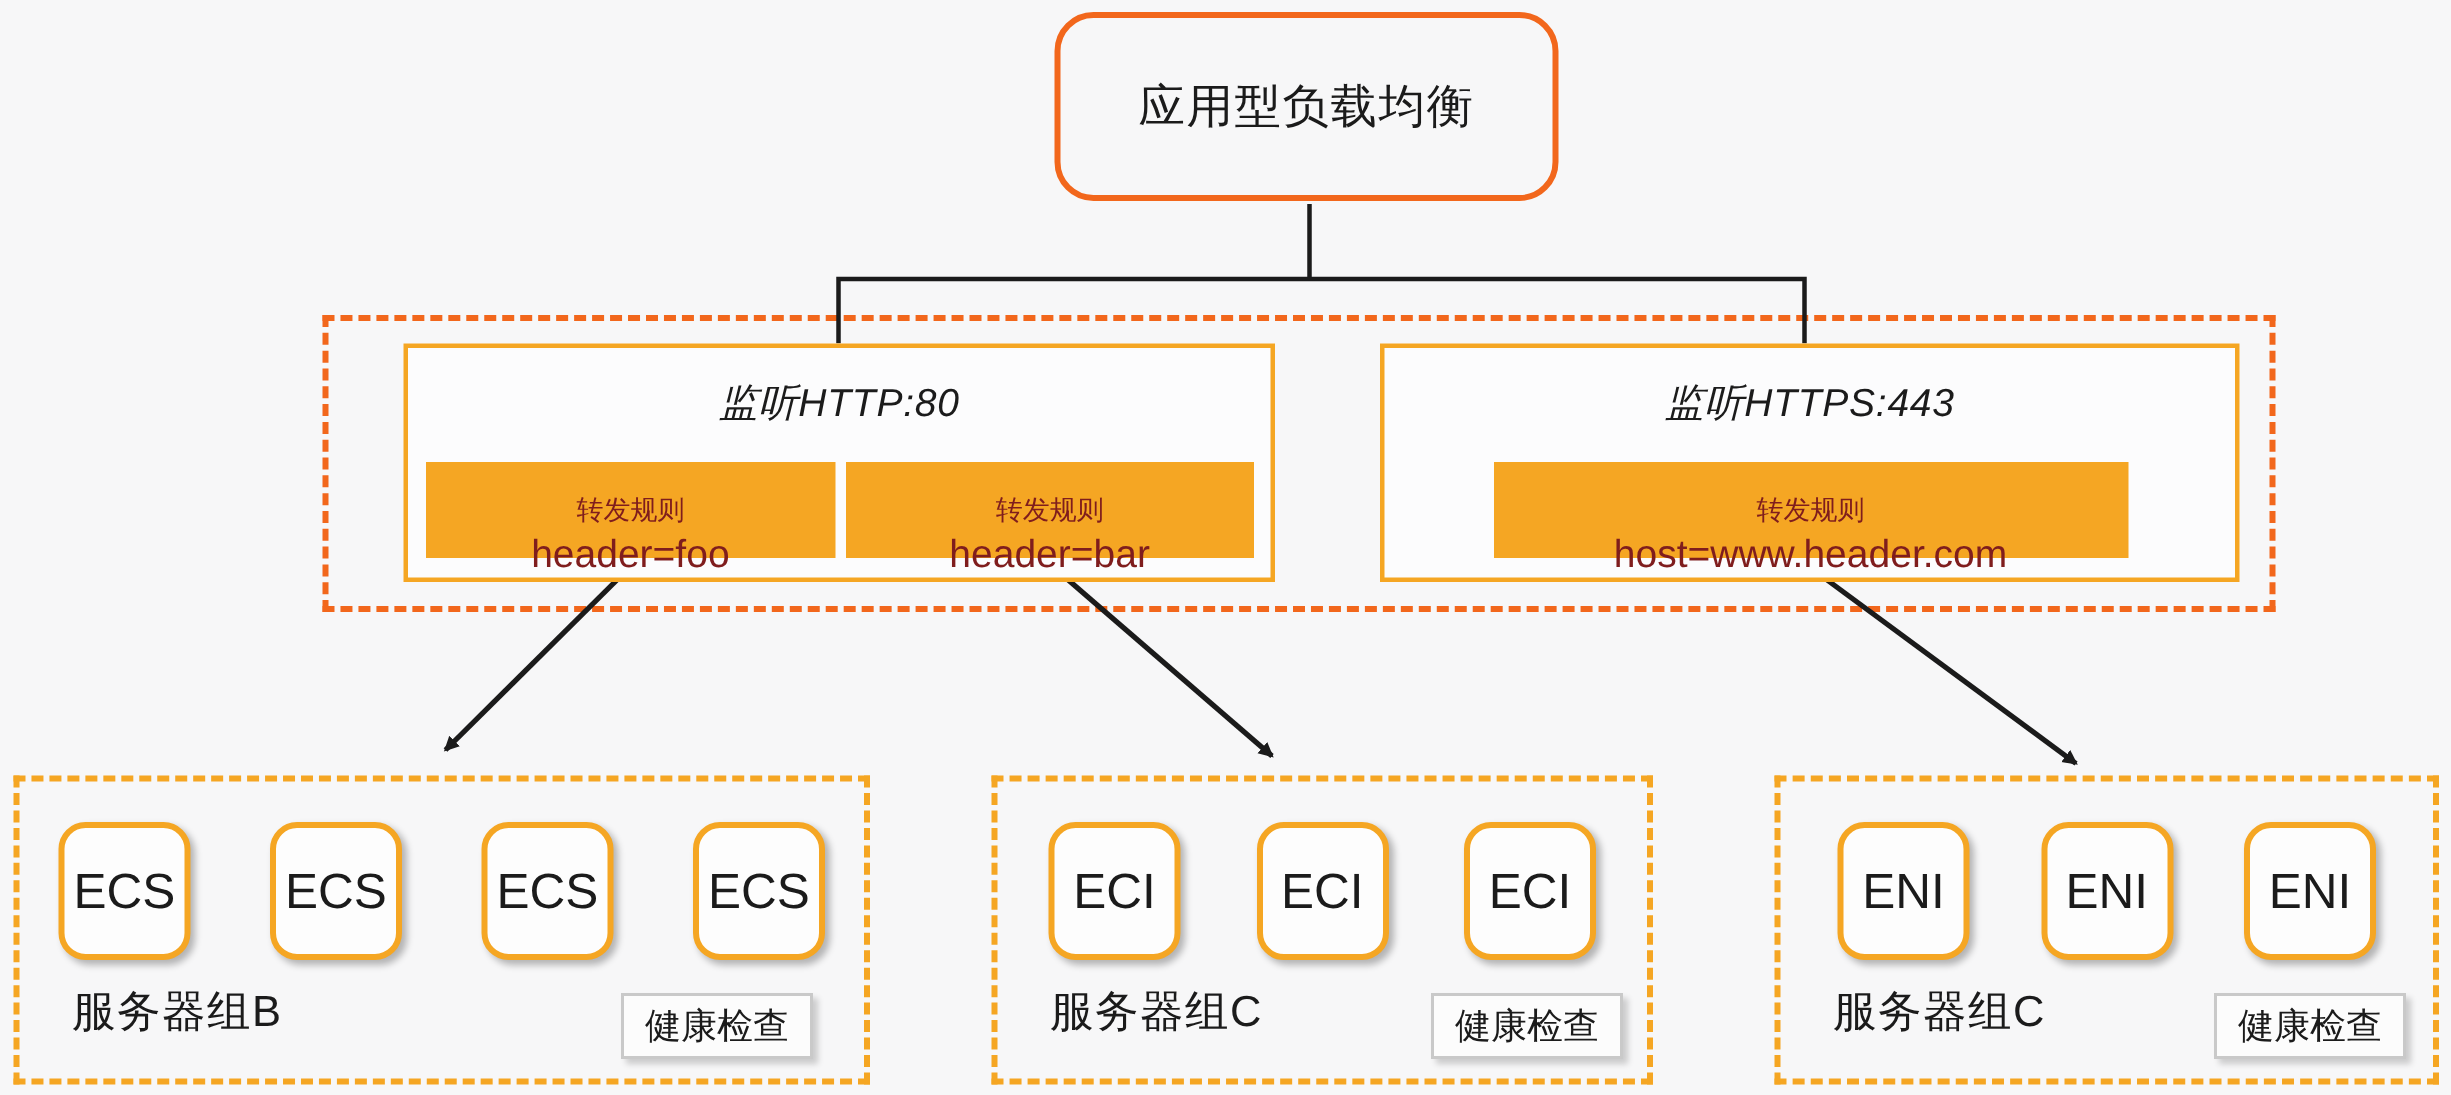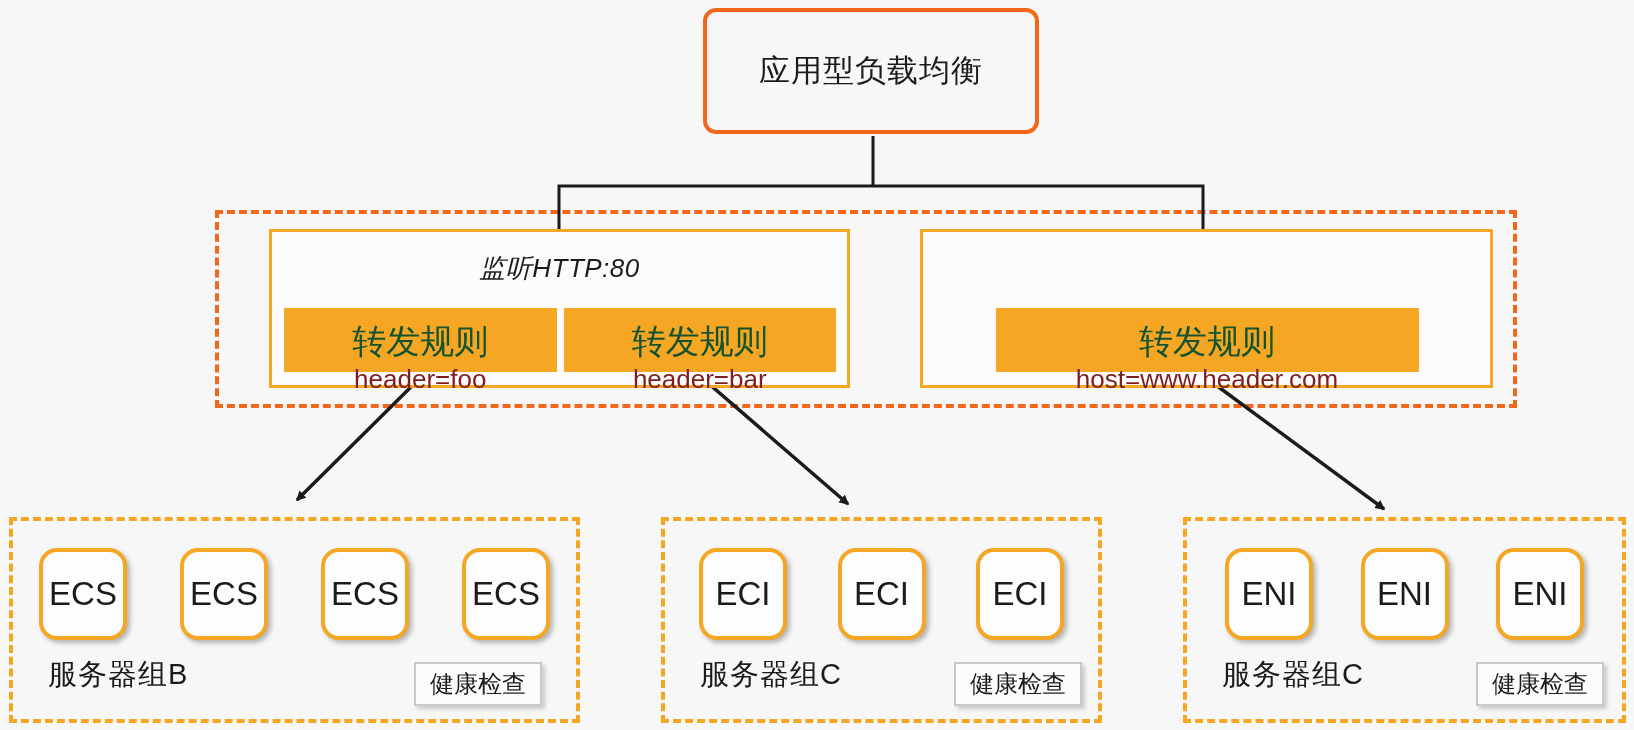--- a/index.html
+++ b/index.html
@@ -6,21 +6,21 @@
   body{
     width:1634px;height:730px;position:relative;overflow:hidden;
     background:#f7f7f8;
     font-family:"Liberation Sans","DejaVu Sans",sans-serif;
     color:#1b1b1b;
   }
   .abs{position:absolute;}
   
   .top-box{
     left:703px;top:8px;width:336px;height:126px;
-    border:4px solid #F2671C;border-radius:13px;
+    border:4px solid #F2671C;border-radius:26px;
     display:flex;align-items:center;justify-content:center;
     background:#f7f7f8;box-sizing:border-box;z-index:1;
     font-size:31px;letter-spacing:1px;
   }
   
   .wires{left:0;top:0;z-index:2;pointer-events:none;}
   
   .listener-zone{
     left:215px;top:210px;width:1302px;height:198px;
     border:4px dashed #F2671C;box-sizing:border-box;z-index:1;
@@ -38,21 +38,21 @@
   }
   .rules-row{
     position:absolute;left:12px;right:11px;top:76px;bottom:13px;
     display:flex;gap:7px;
   }
   .rule{
     flex:1;background:#F5A623;
     display:flex;flex-direction:column;align-items:center;justify-content:center;
     line-height:1.3;
   }
-  .rule .rule-label{font-size:34px;color:#14532d;margin-top:36px;}
+  .rule .rule-label{font-size:18px;color:#7f1d1d;margin-top:36px;}
   .rule .rule-cond{font-size:26px;color:#7f1d1d;}
   .rule.single{flex:none;width:423px;margin:0 auto;}
   
   .group{
     top:517px;height:206px;
     border:4px dashed #F5A623;box-sizing:border-box;z-index:1;
     background:transparent;
   }
   .group.ga{left:9px;width:571px;}
   .group.gb{left:661px;width:441px;}
@@ -118,20 +118,21 @@
       <div class="rule-cond">header=foo</div>
     </div>
     <div class="rule">
       <div class="rule-label">转发规则</div>
       <div class="rule-cond">header=bar</div>
     </div>
   </div>
 </div>
 
 <div class="abs listener l2">
+  <div class="listener-title">监听HTTPS:443</div>
   <div class="rules-row">
     <div class="rule single">
       <div class="rule-label">转发规则</div>
       <div class="rule-cond">host=www.header.com</div>
     </div>
   </div>
 </div>
 
 <div class="abs group ga">
   <div class="instances">

